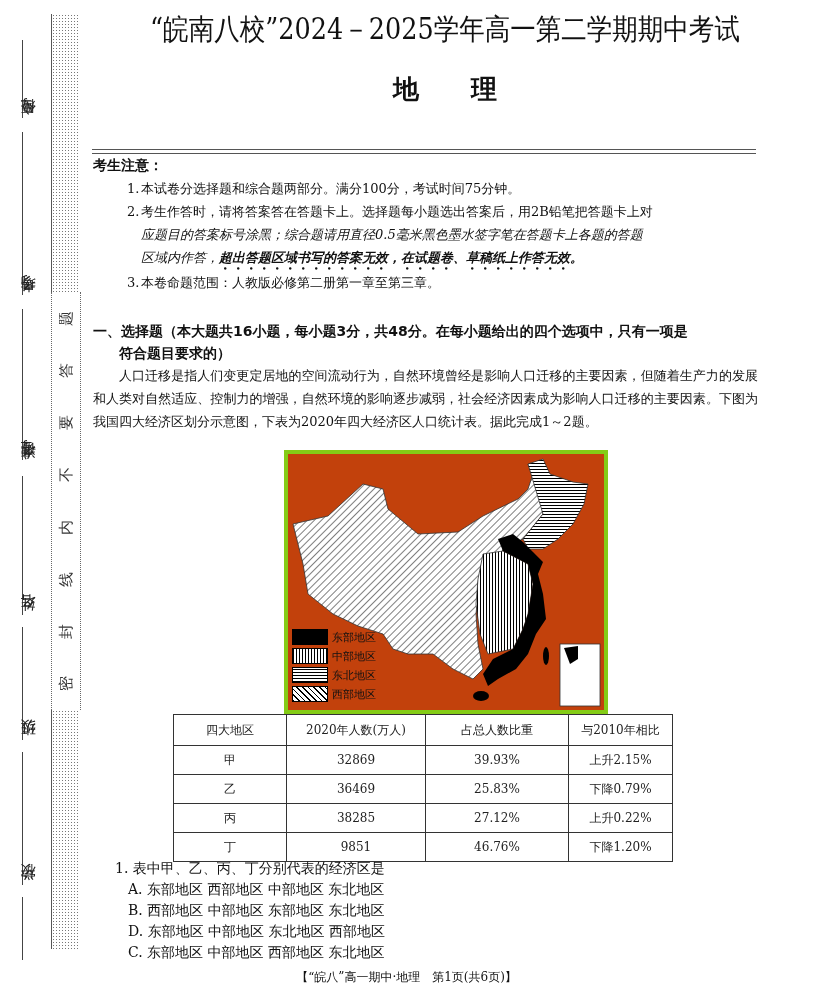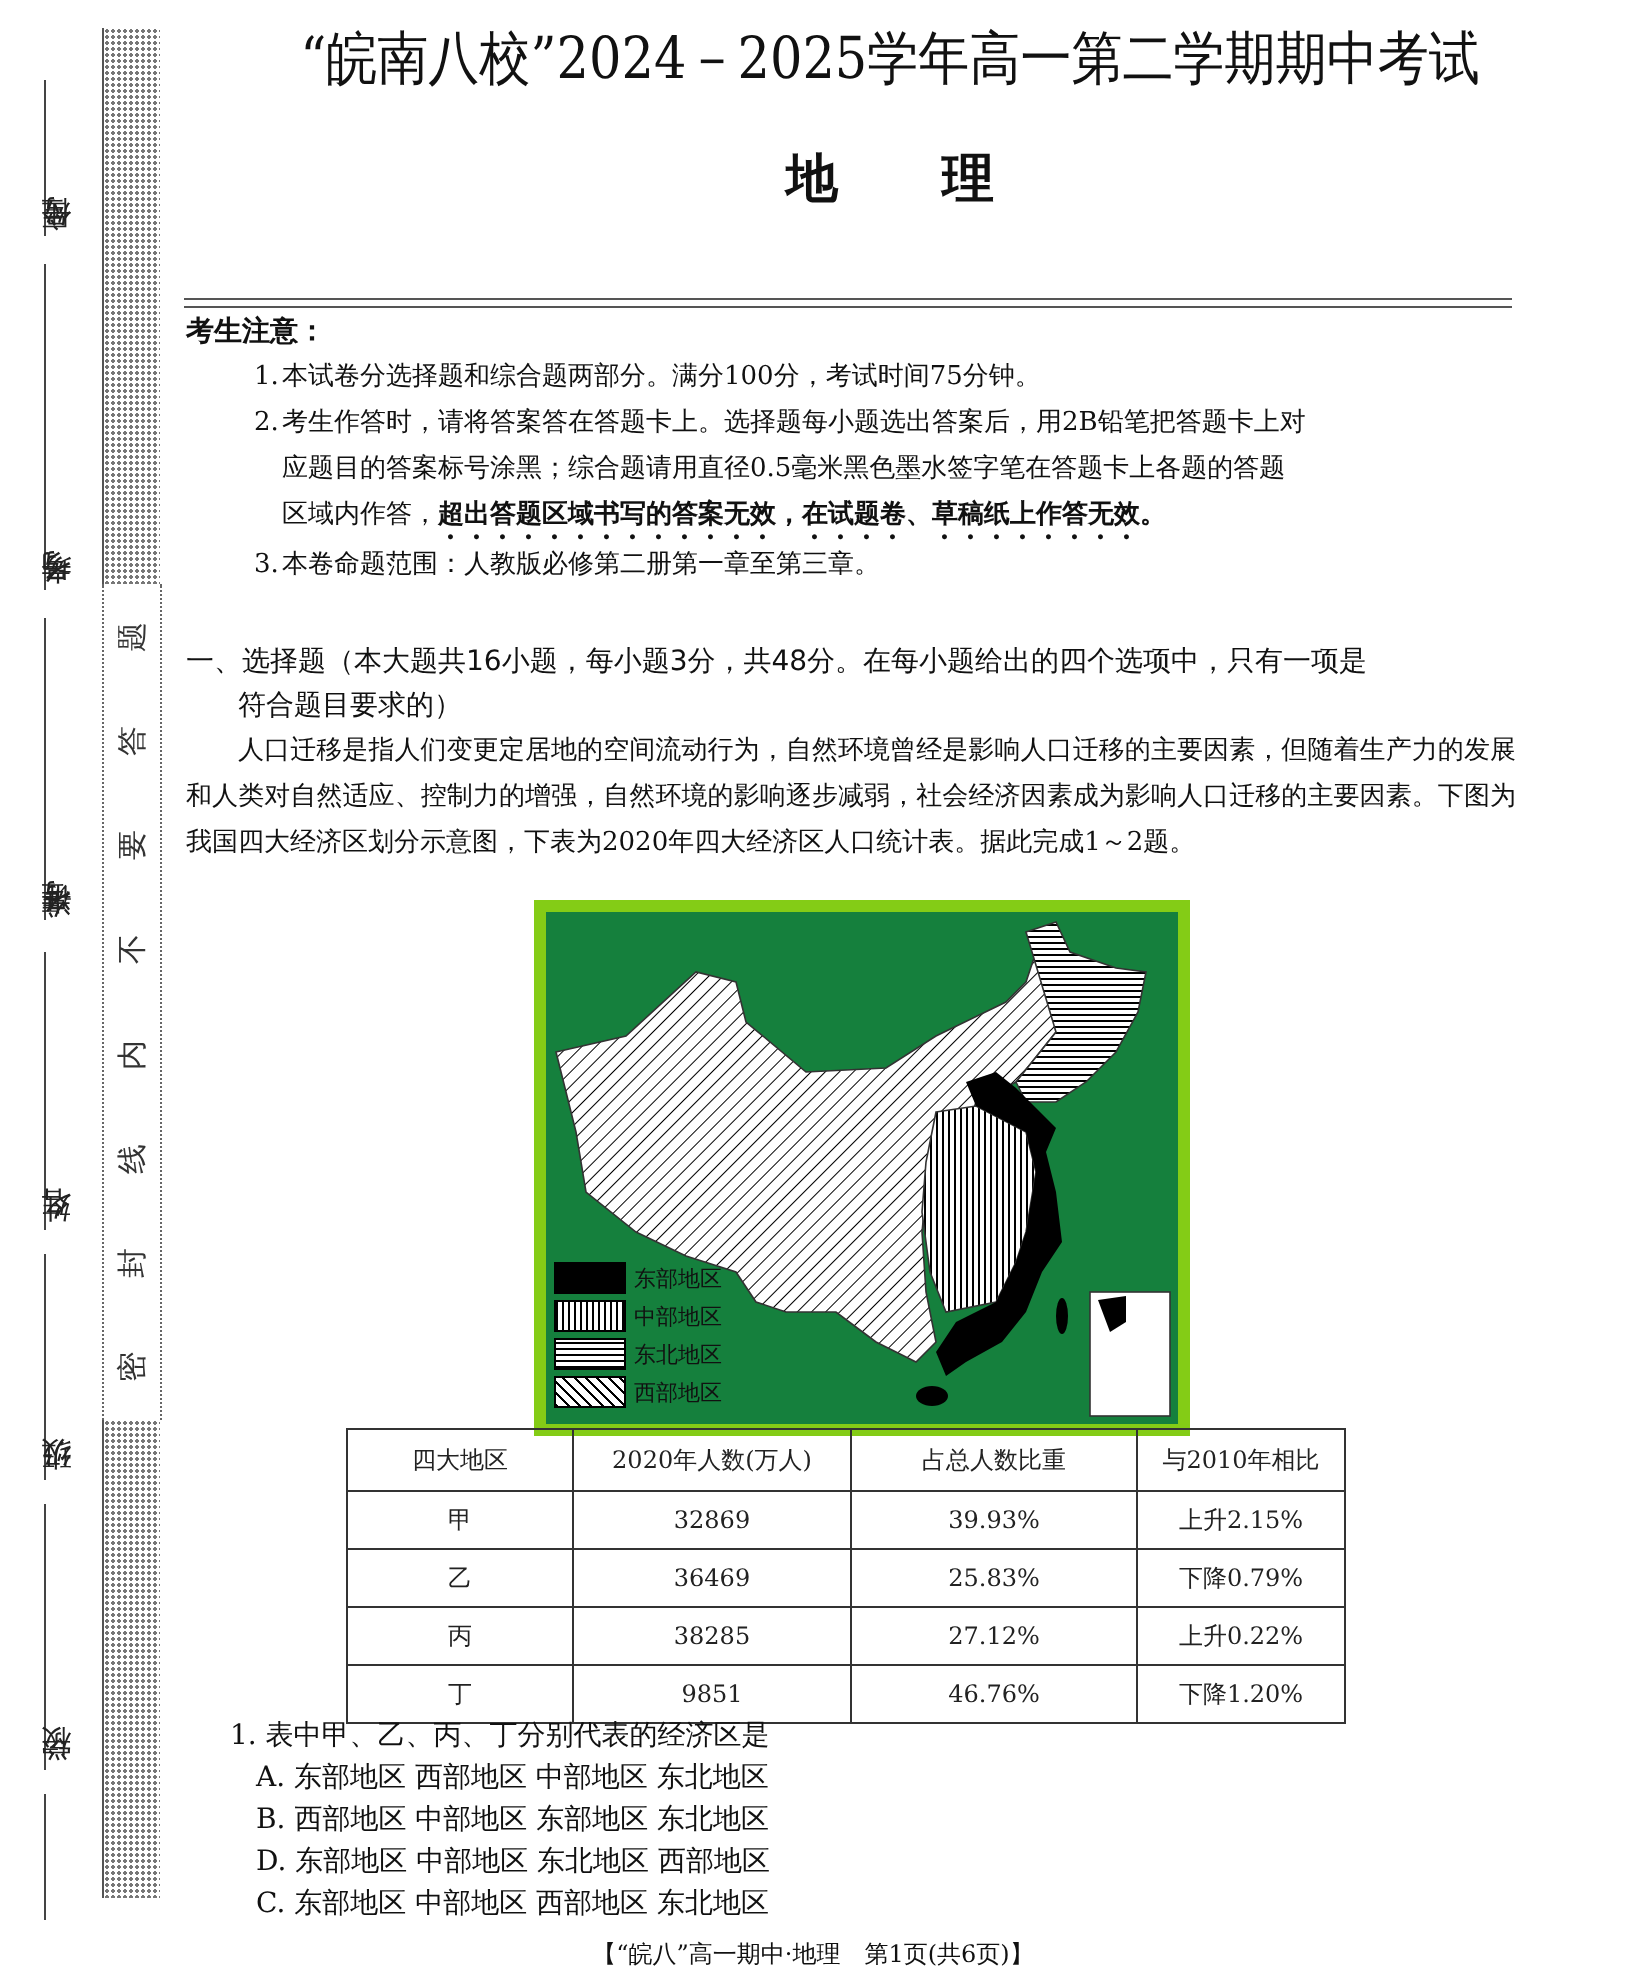--- a/index.html
+++ b/index.html
@@ -20,29 +20,29 @@
   .seal span { font-size:15px; transform:rotate(-90deg); color:#333; }
 
   
   .title { position:absolute; left:100px; top:10px; width:690px; text-align:center; font-size:29px; letter-spacing:0; transform:scaleX(0.88); transform-origin:center; }
   .subject { position:absolute; left:100px; top:72px; width:690px; text-align:center; font-size:26px; font-weight:bold; font-family:"DejaVu Sans","Liberation Sans",sans-serif; letter-spacing:52px; text-indent:52px; }
   .rule { position:absolute; left:92px; top:149px; width:664px; height:3px; border-top:1px solid #555; border-bottom:1px solid #555; }
 
   .notice-head { position:absolute; left:93px; top:157px; font-size:14px; font-weight:bold; font-family:"DejaVu Sans","Liberation Sans",sans-serif; }
   .notice { position:absolute; left:127px; font-size:13px; line-height:23px; width:630px; }
   .notice .num { display:inline-block; width:14px; }
-  .indent { padding-left:14px; }
+  .indent { padding-left:14px;font-style:italic; }
   .emph { font-weight:bold; font-family:"DejaVu Sans","Liberation Sans",sans-serif; text-emphasis:dot; text-emphasis-position:under; -webkit-text-emphasis:dot; -webkit-text-emphasis-position:under; }
 
-  .section { position:absolute; left:93px; top:320px; width:665px; font-size:14px; line-height:22px; font-weight:normal; font-family:"DejaVu Sans","Liberation Sans",sans-serif; }
+  .section { position:absolute; left:93px; top:320px; width:665px; font-size:14px; line-height:22px; font-weight:bold; font-family:"DejaVu Sans","Liberation Sans",sans-serif; }
   .section .cont { padding-left:26px; display:block; }
   .para { position:absolute; left:93px; top:364px; width:665px; font-size:13px; line-height:23px; text-indent:26px; text-align:justify; }
 
   
-  .map { position:absolute; left:267px; top:450px; width:316px; height:256px; border:6px solid #84cc16; background:#15803d; }
+  .map { position:absolute; left:284px; top:450px; width:316px; height:256px; border:4px solid #84cc16; background:#c2410c; }
   .map svg { width:100%; height:100%; display:block; }
   .legend { position:absolute; left:4px; bottom:6px; }
   .legend .row { display:flex; align-items:center; height:18px; margin-bottom:1px; }
   .legend .sw { width:34px; height:14px; border:1px solid #000; margin-right:4px; }
   .legend .txt { font-size:11px; }
   .sw.east { background:#000; }
   .sw.central { background: repeating-linear-gradient(90deg,#000 0 1px,#fff 1px 3px); }
   .sw.ne { background: repeating-linear-gradient(0deg,#000 0 1px,#fff 1px 3px); }
   .sw.west { background: repeating-linear-gradient(45deg,#000 0 1px,#fff 1px 4px); }
 

